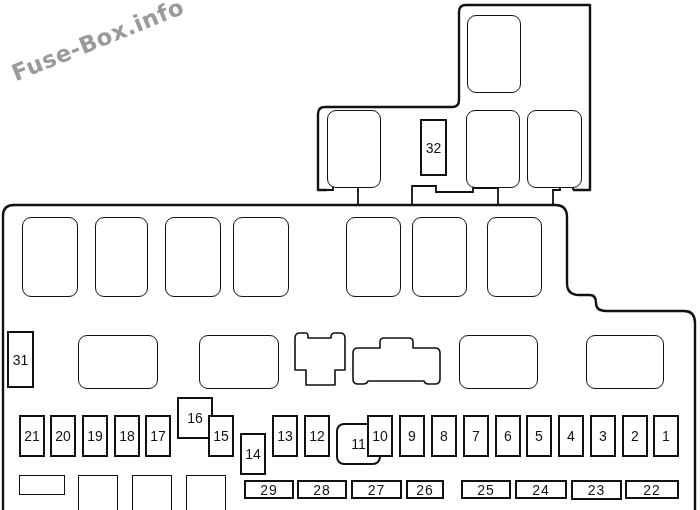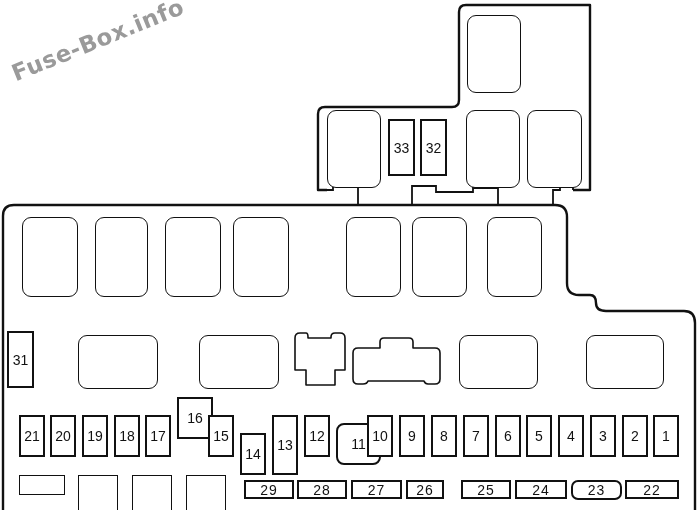--- a/index.html
+++ b/index.html
@@ -35,23 +35,20 @@
       <path d="M412,205 L412,186 L436,186 L436,192 L473,192 L473,188 L498,188 L498,205"></path>
       <path d="M498,188 L497,188"></path>
       <path d="M553,205 L553,190 L560,190 L560,186 L573,186 L573,190"></path>
     </g>
   </svg>
 
   <div class="watermark">Fuse-Box.info</div>
 
   <div class="relay" style="left:467px;top:15px;width:54px;height:78px;"></div>
   <div class="relay" style="left:327px;top:110px;width:54px;height:78px;"></div>
-  <div class="fuse" style="left:388px;top:119px;width:27px;height:57px;">
-    <span>33</span>
-  </div>
   <div class="fuse" style="left:420px;top:119px;width:27px;height:57px;">
     <span>32</span>
   </div>
   <div class="relay" style="left:466px;top:110px;width:54px;height:78px;"></div>
   <div class="relay" style="left:527px;top:110px;width:55px;height:78px;"></div>
 
   <div class="relay" style="left:22px;top:217px;width:56px;height:80px;"></div>
   <div class="relay" style="left:95px;top:217px;width:53px;height:80px;"></div>
   <div class="relay" style="left:165px;top:217px;width:56px;height:80px;"></div>
   <div class="relay" style="left:233px;top:217px;width:56px;height:80px;"></div>
@@ -94,21 +91,21 @@
     </div>
   <div class="fuse" style="left:177px;top:397px;width:36px;height:42px;">
       <span>16</span>
     </div>
   <div class="fuse" style="left:208px;top:415px;width:26px;height:42px;">
       <span>15</span>
     </div>
   <div class="fuse" style="left:240px;top:433px;width:26px;height:42px;">
       <span>14</span>
     </div>
-  <div class="fuse" style="left:272px;top:415px;width:26px;height:60px;">
+  <div class="fuse" style="left:272px;top:415px;width:26px;height:42px;">
       <span>13</span>
     </div>
   <div class="fuse" style="left:304px;top:415px;width:26px;height:42px;">
       <span>12</span>
     </div>
   <div class="fuse" style="left:336px;top:423px;width:45px;height:42px;border-radius:8px;">
       <span>11</span>
     </div>
   <div class="fuse" style="left:367px;top:415px;width:26px;height:42px;">
       <span>10</span>
@@ -157,20 +154,20 @@
     </div>
   <div class="mfuse" style="left:406px;top:480px;width:38px;height:19px;">
       <span>26</span>
     </div>
   <div class="mfuse" style="left:461px;top:480px;width:50px;height:19px;">
       <span>25</span>
     </div>
   <div class="mfuse" style="left:515px;top:480px;width:52px;height:19px;">
       <span>24</span>
     </div>
-  <div class="mfuse" style="left:571px;top:480px;width:51px;height:20px;border-radius:7px;">
+  <div class="mfuse" style="left:571px;top:480px;width:51px;height:20px;">
       <span>23</span>
     </div>
   <div class="mfuse" style="left:625px;top:480px;width:54px;height:19px;">
       <span>22</span>
     </div>
 
 </div>
 
 </body></html>

